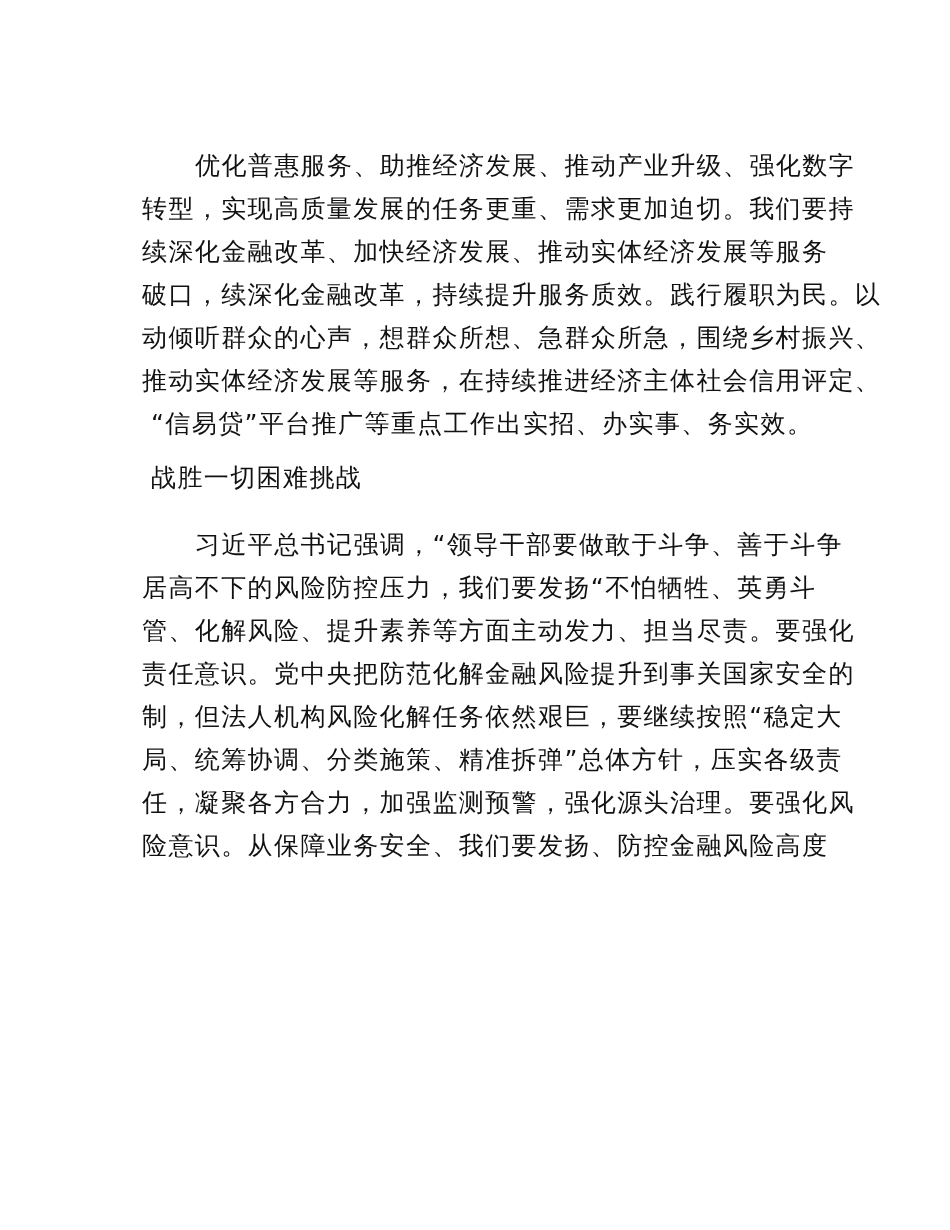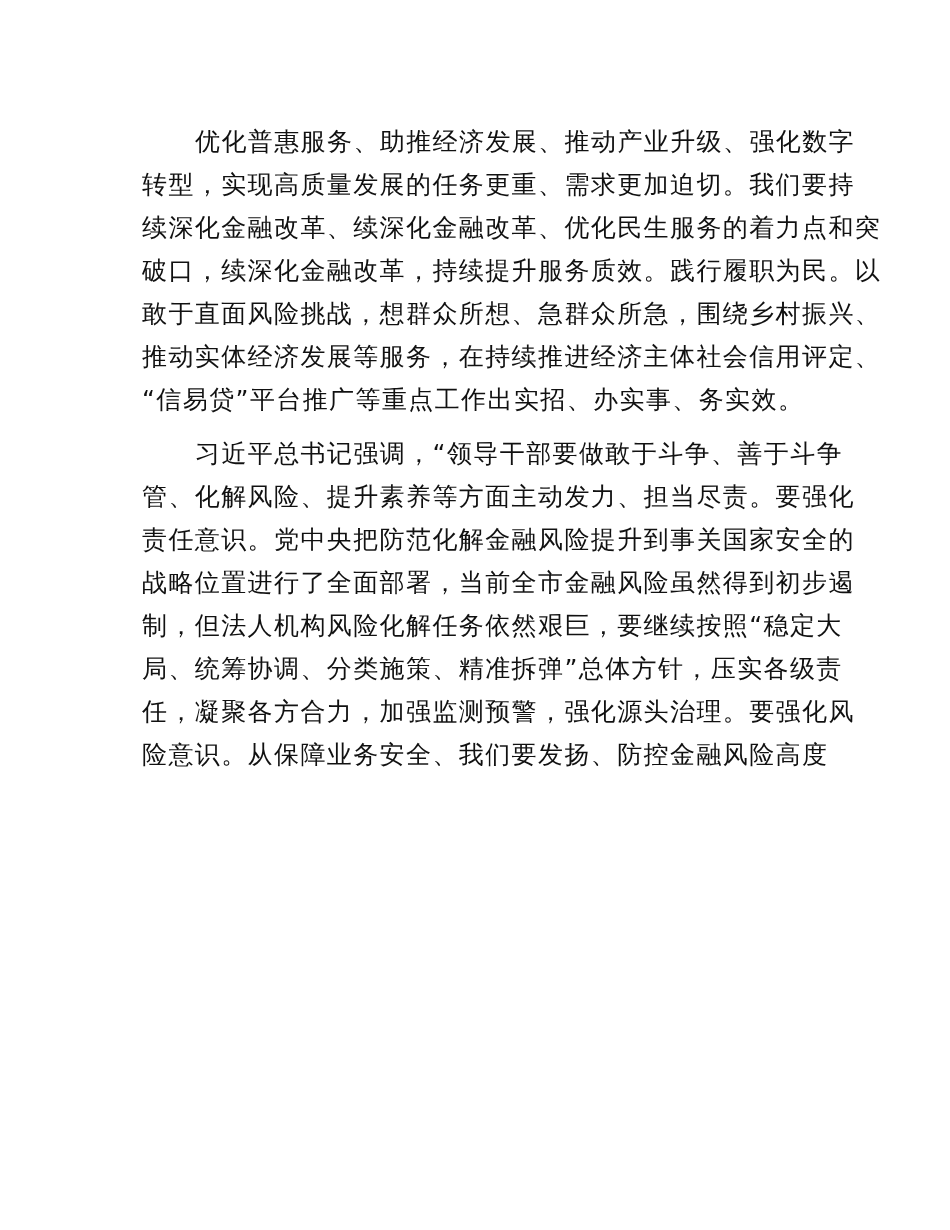--- a/index.html
+++ b/index.html
@@ -23,53 +23,56 @@
   }
   .line {
     display: block;
     white-space: nowrap;
     text-align: justify;
     text-align-last: justify;
     height: 43px;
   }
   .line.last {
     text-align-last: left;
+    margin-left: 9px;
   }
   .line.indent {
     padding-left: 53px;
+    margin-top: 24px;
   }
   .para-lines {
     margin: 0 0 11px 0;
     font-size: 25px;
     line-height: 43px;
     letter-spacing: 1.4px;
   }
 </style>
 </head>
 <body>
 
 <div class="page">
 
   <div class="para-lines">
     <span class="line indent">优化普惠服务、助推经济发展、推动产业升级、强化数字</span>
     <span class="line">转型，实现高质量发展的任务更重、需求更加迫切。我们要持</span>
-    <span class="line">续深化金融改革、续深化金融改革、优化民生服务的着力点和突</span>
+    <span class="line">续深化金融改革、加快经济发展、推动实体经济发展等服务</span>
     <span class="line">破口，续深化金融改革，持续提升服务质效。践行履职为民。以</span>
-    <span class="line">敢于直面风险挑战，想群众所想、急群众所急，围绕乡村振兴、</span>
+    <span class="line">动倾听群众的心声，想群众所想、急群众所急，围绕乡村振兴、</span>
     <span class="line">推动实体经济发展等服务，在持续推进经济主体社会信用评定、</span>
     <span class="line last">“信易贷”平台推广等重点工作出实招、办实事、务实效。</span>
   </div>
 
   <div class="para-lines" style="margin-bottom:11px;">
+    <span class="line last">战胜一切困难挑战</span>
   </div>
 
   <div class="para-lines">
     <span class="line indent">习近平总书记强调，“领导干部要做敢于斗争、善于斗争</span>
+    <span class="line">居高不下的风险防控压力，我们要发扬“不怕牺牲、英勇斗</span>
     <span class="line">管、化解风险、提升素养等方面主动发力、担当尽责。要强化</span>
     <span class="line">责任意识。党中央把防范化解金融风险提升到事关国家安全的</span>
-    <span class="line">战略位置进行了全面部署，当前全市金融风险虽然得到初步遏</span>
     <span class="line">制，但法人机构风险化解任务依然艰巨，要继续按照“稳定大</span>
     <span class="line">局、统筹协调、分类施策、精准拆弹”总体方针，压实各级责</span>
     <span class="line">任，凝聚各方合力，加强监测预警，强化源头治理。要强化风</span>
     <span class="line">险意识。从保障业务安全、我们要发扬、防控金融风险高度</span>
   </div>
 
 </div>
 
 </body></html>

